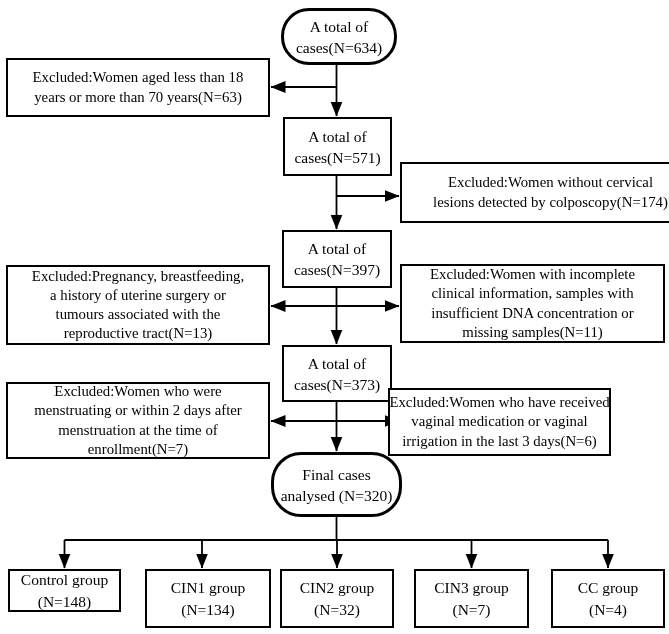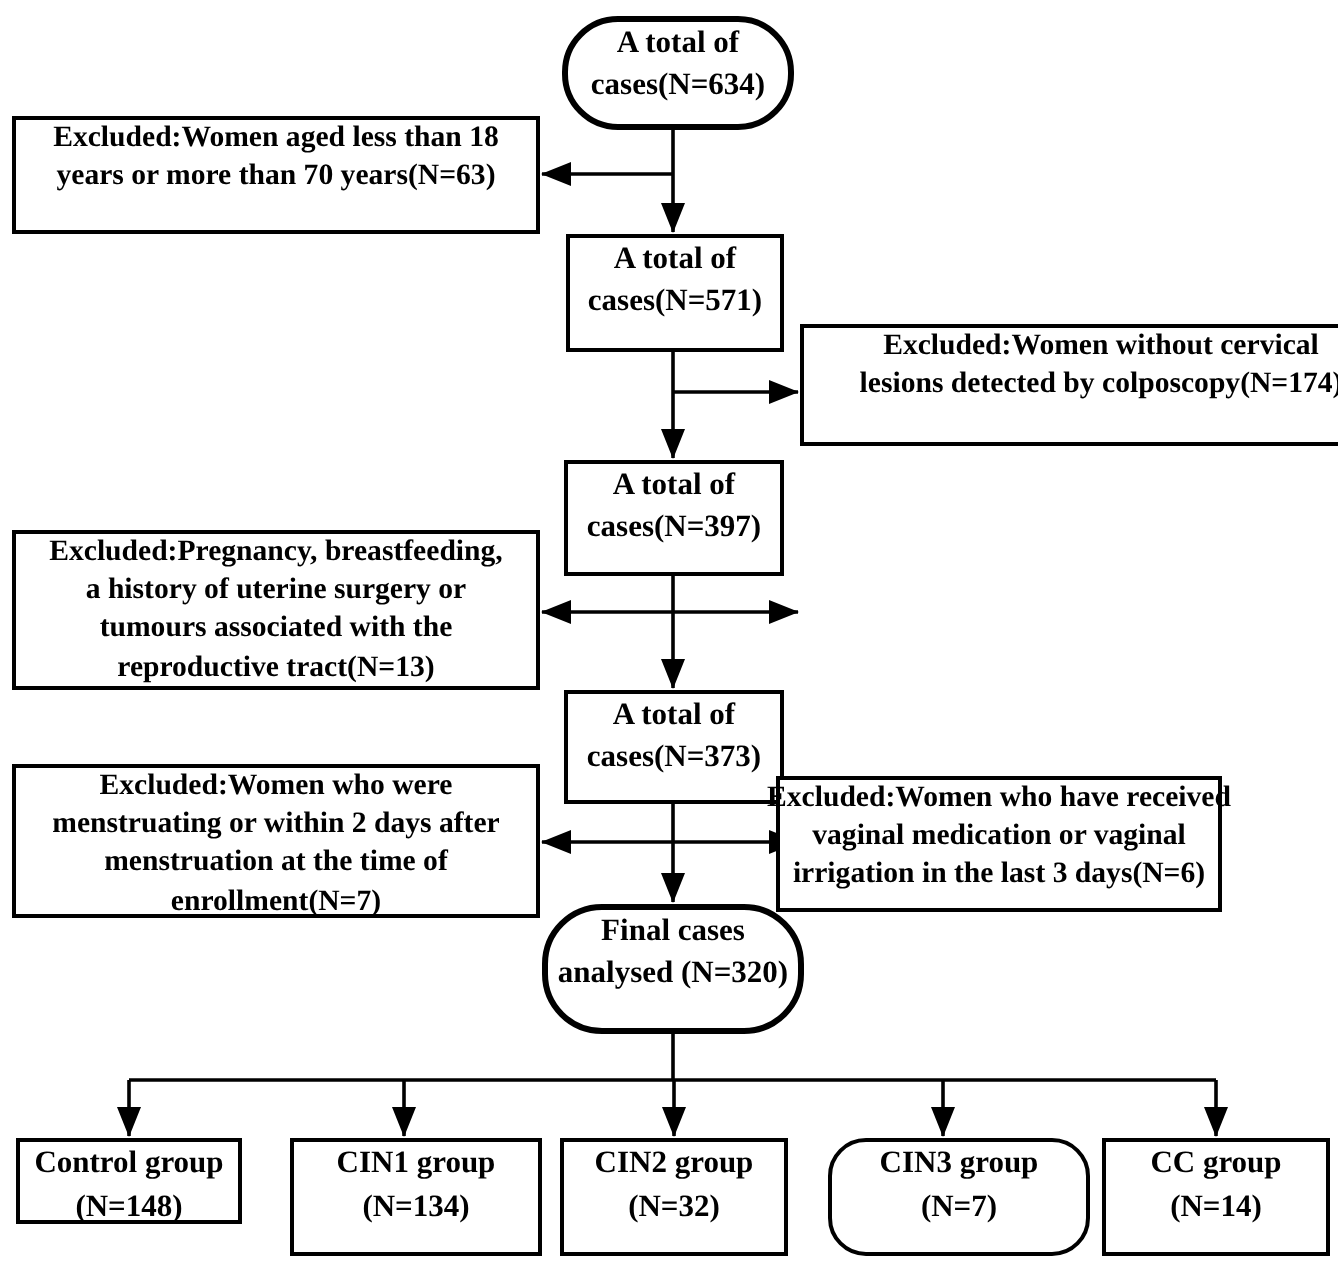--- a/index.html
+++ b/index.html
@@ -22,26 +22,26 @@
     width: 669px;
     height: 634px;
     z-index: 0;
   }
   .node {
     position: absolute;
     box-sizing: border-box;
     background: #ffffff;
     border: 2.5px solid #000000;
     display: flex;
-    align-items: flex-start;
+    align-items: center;
     justify-content: center;
     text-align: center;
     z-index: 1;
     color: #000000;
-    font-weight: bold;
+    font-weight: normal;
   }
   .node > span {
     white-space: pre;
     display: block;
   }
   .stadium {
     border-width: 3px;
     border-radius: 28px;
     font-size: 15.5px;
     line-height: 21px;
@@ -67,21 +67,21 @@
   #n397            { left: 282px; top: 230px; width: 110px; height: 58px; }
   #exclPregnancy   { left: 6px;   top: 265px; width: 264px; height: 80px; }
   #exclIncomplete  { left: 400px; top: 264px; width: 265px; height: 79px; }
   #n373            { left: 282px; top: 345px; width: 110px; height: 57px; }
   #exclMenstruation{ left: 6px;   top: 382px; width: 264px; height: 77px; }
   #exclVaginal     { left: 388px; top: 388px; width: 223px; height: 68px; }
   #nFinal          { left: 271px; top: 452px; width: 131px; height: 65px; border-radius: 30px; }
   #gControl        { left: 8px;   top: 569px; width: 113px; height: 43px; }
   #gCin1           { left: 145px; top: 569px; width: 126px; height: 59px; }
   #gCin2           { left: 280px; top: 569px; width: 114px; height: 59px; }
-  #gCin3           { left: 414px; top: 569px; width: 131px; height: 59px; border-radius: 19px; }
+  #gCin3           { left: 414px; top: 569px; width: 115px; height: 59px; }
   #gCc             { left: 551px; top: 569px; width: 114px; height: 59px; }
 </style>
 </head>
 <body>
 
 <div class="canvas">
 
   <svg class="connector-layer" viewBox="0 0 669 634" xmlns="http://www.w3.org/2000/svg">
     <defs>
       <marker id="arrow" markerUnits="userSpaceOnUse" markerWidth="16" markerHeight="13" refX="14.5" refY="6" orient="auto">
@@ -138,20 +138,26 @@
 cases(N=397)</span>
   </div>
 
   <div id="exclPregnancy" class="node excl">
     <span>Excluded:Pregnancy, breastfeeding,
 a history of uterine surgery or
 tumours associated with the
 reproductive tract(N=13)</span>
   </div>
 
+  <div id="exclIncomplete" class="node excl">
+    <span>Excluded:Women with incomplete
+clinical information, samples with
+insufficient DNA concentration or
+missing samples(N=11)</span>
+  </div>
 
   <div id="n373" class="node total">
     <span>A total of
 cases(N=373)</span>
   </div>
 
   <div id="exclMenstruation" class="node excl">
     <span>Excluded:Women who were
 menstruating or within 2 days after
 menstruation at the time of
@@ -184,16 +190,16 @@
 (N=32)</span>
   </div>
 
   <div id="gCin3" class="node group">
     <span>CIN3 group
 (N=7)</span>
   </div>
 
   <div id="gCc" class="node group">
     <span>CC group
-(N=14)</span>
+(N=4)</span>
   </div>
 
 </div>
 
 </body></html>

